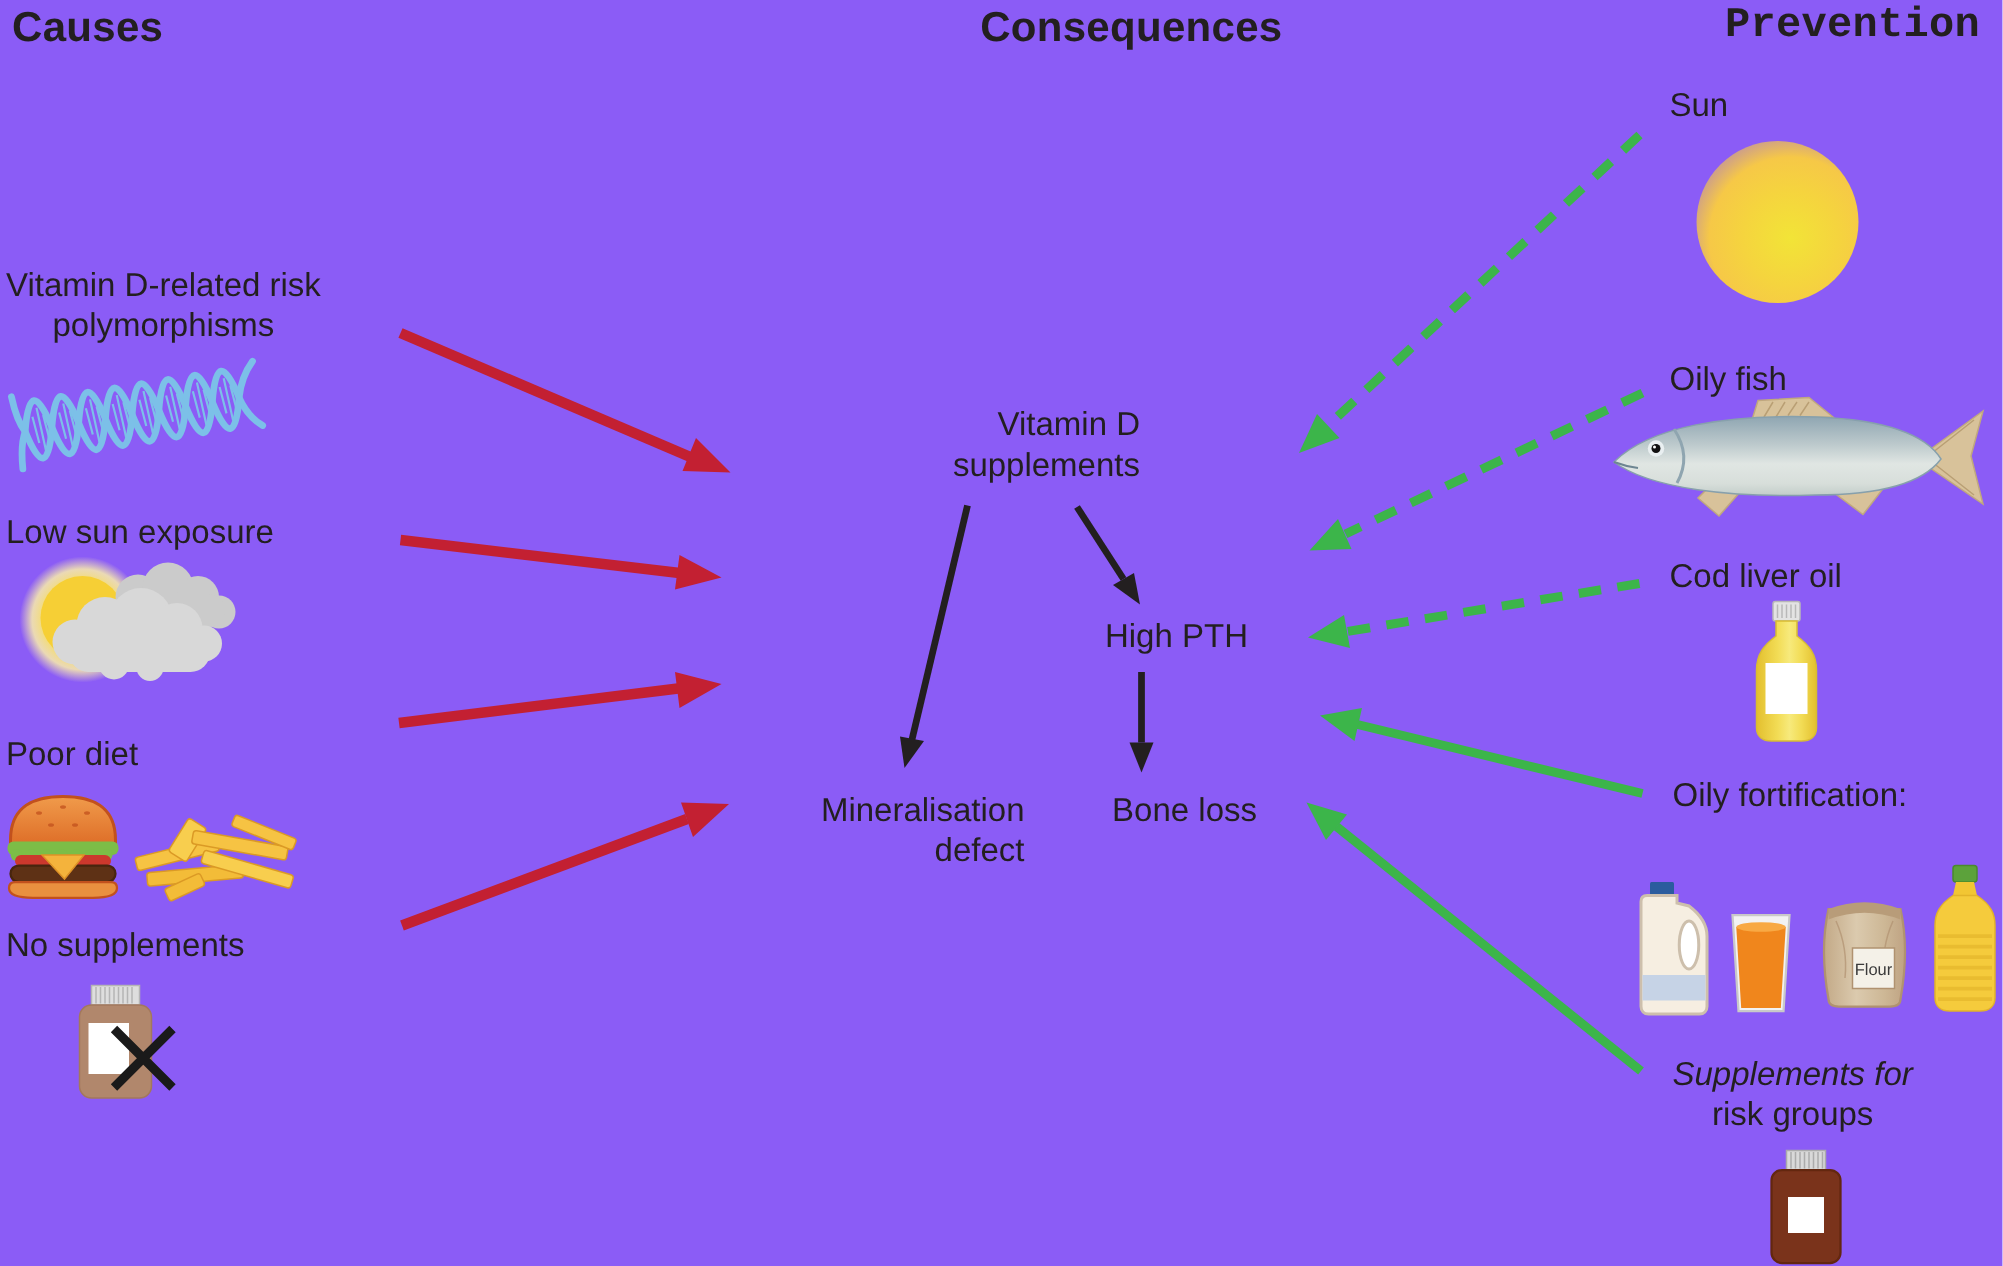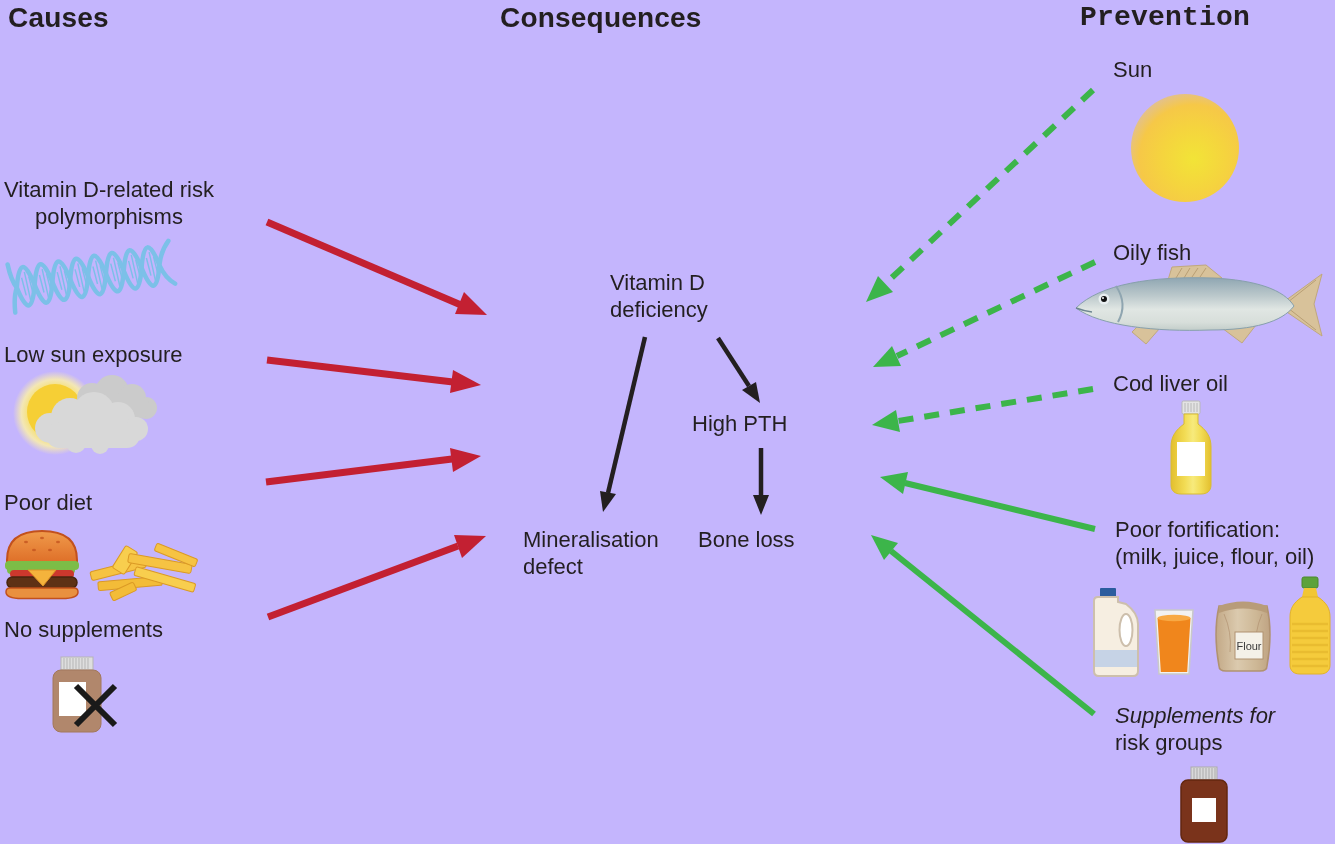--- a/index.html
+++ b/index.html
@@ -4,26 +4,26 @@
 <style>
   :root{
     --arrow-red:#C32032;
     --arrow-green:#3CB54A;
     --arrow-black:#231F20;
     --text-color:#231F20;
     --dna-blue:#7CC0E8;
   }
   html,body{margin:0;padding:0;background:#fff;}
   .canvas{
-    position:relative;width:1335px;height:844px;background:#c4b5fd;overflow:hidden;
+    position:relative;width:1335px;height:844px;background:#8b5cf6;overflow:hidden;
     font-family:"Liberation Sans", sans-serif;color:var(--text-color);
   }
   .heading{position:absolute;font-size:28px;font-weight:bold;letter-spacing:.2px;}
   .lbl{position:absolute;font-size:22px;line-height:27px;}
-  .center{text-align:left;}
+  .center{text-align:right;}
   .nowrap{white-space:nowrap;}
   .abs{position:absolute;}
   svg{display:block;overflow:visible;}
   .arrow-layer{position:absolute;left:0;top:0;}
   .red-l{stroke:var(--arrow-red);stroke-width:7;fill:none;}
   .red-h{fill:var(--arrow-red);}
   .grn-l{stroke:var(--arrow-green);stroke-width:6;fill:none;}
   .grn-dash{stroke-dasharray:15 11;}
   .grn-h{fill:var(--arrow-green);}
   .blk-l{stroke:var(--arrow-black);stroke-width:4.5;fill:none;}
@@ -191,21 +191,21 @@
   <svg class="abs" style="left:50px;top:656px;" width="74" height="82" viewBox="0 0 72 82">
     <rect x="10" y="1" width="32" height="13" fill="#DEDEDE" stroke="#B5B5B5" stroke-width="1"></rect>
     <path d="M13,2 v11 M16,2 v11 M19,2 v11 M22,2 v11 M25,2 v11 M28,2 v11 M31,2 v11 M34,2 v11 M37,2 v11" stroke="#B5B5B5" stroke-width="1"></path>
     <rect x="2" y="14" width="48" height="62" rx="8" fill="#B1876C" stroke="#A3785C" stroke-width="1"></rect>
     <rect x="8" y="26" width="27" height="34" fill="#FFFFFF"></rect>
     <path d="M25,30 L64,69 M64,30 L25,69" stroke="#1A1A1A" stroke-width="6"></path>
   </svg>
 
   <div class="lbl center" style="left:610px;top:269px;width:150px;">
     <span style="display:block;">Vitamin D</span>
-    <span style="display:block;">deficiency</span>
+    <span style="display:block;">supplements</span>
   </div>
   <div class="lbl center nowrap" style="left:692px;top:410px;width:140px;">High PTH</div>
   <div class="lbl center" style="left:523px;top:526px;width:160px;">
     <span style="display:block;">Mineralisation</span>
     <span style="display:block;">defect</span>
   </div>
   <div class="lbl center nowrap" style="left:698px;top:526px;width:140px;">Bone loss</div>
 
   <div class="lbl nowrap" style="left:1113px;top:56px;">Sun</div>
   <div class="sun-big" style="left:1131px;top:94px;"></div>
@@ -246,22 +246,21 @@
         <stop offset="100%" stop-color="#E3BF2E"></stop>
       </linearGradient>
     </defs>
     <rect x="14" y="1" width="18" height="13" rx="1.5" fill="#E3E3E3" stroke="#B8B8B8" stroke-width="1"></rect>
     <path d="M17,3 v9 M20,3 v9 M23,3 v9 M26,3 v9 M29,3 v9" stroke="#B8B8B8" stroke-width="1"></path>
     <path d="M16,14 L30,14 L30,24 C38,30 43,36 43,47 L43,85 C43,91 39,94 33,94 L13,94 C7,94 3,91 3,85 L3,47 C3,36 8,30 16,24 Z" fill="url(#codG)" stroke="#D8BC33" stroke-width="1"></path>
     <rect x="9" y="42" width="28" height="34" fill="#FFFFFF"></rect>
   </svg>
 
   <div class="lbl" style="left:1115px;top:516px;">
-    <span style="display:block;" class="nowrap">Poor fortification:</span>
-    <span style="display:block;" class="nowrap">(milk, juice, flour, oil)</span>
+    <span style="display:block;" class="nowrap">Oily fortification:</span>
   </div>
 
   <svg class="abs" style="left:1086px;top:586px;" width="60" height="92" viewBox="0 0 60 92">
     <rect x="14" y="2" width="16" height="9" rx="1" fill="#2B5C9E"></rect>
     <path d="M12,11 L32,11 L32,16 L40,18 C48,24 52,30 52,38 L52,85 C52,88 50,90 47,90 L13,90 C10,90 8,88 8,85 L8,15 C8,12 10,11 12,11 Z" fill="#F6EEE1" stroke="#CDBFAC" stroke-width="2"></path>
     <rect x="9" y="64" width="42" height="17" fill="#C6D3E6"></rect>
     <ellipse cx="40" cy="44" rx="6.5" ry="16" fill="#FFFFFF" stroke="#CDBFAC" stroke-width="2"></ellipse>
   </svg>
 
   <svg class="abs" style="left:1153px;top:609px;" width="42" height="68" viewBox="0 0 42 68">
@@ -288,21 +287,21 @@
 
   <svg class="abs" style="left:1286px;top:576px;" width="48" height="100" viewBox="0 0 48 100">
     <rect x="16" y="1" width="16" height="11" rx="2" fill="#5CA23B" stroke="#4A8A2D" stroke-width="1"></rect>
     <path d="M18,12 h12 l2,9 h-16 Z" fill="#F2C633"></path>
     <path d="M16,21 C7,27 4,33 4,41 L4,89 C4,95 8,98 14,98 L34,98 C40,98 44,95 44,89 L44,41 C44,33 41,27 32,21 Z" fill="#F5CB3C" stroke="#E2B329" stroke-width="1"></path>
     <path d="M6,48 h36 M6,55 h36 M6,62 h36 M6,69 h36 M6,76 h36 M6,83 h36 M6,90 h36" stroke="#E8BA2E" stroke-width="2.5" opacity=".85"></path>
   </svg>
 
   <div class="lbl" style="left:1115px;top:702px;">
     <span style="display:block;font-style:italic;" class="nowrap">Supplements for</span>
-    <span style="display:block;" class="nowrap">risk groups</span>
+    <span style="display:block;text-align:center;" class="nowrap">risk groups</span>
   </div>
 
   <svg class="abs" style="left:1178px;top:766px;" width="52" height="78" viewBox="0 0 52 78">
     <rect x="13" y="1" width="26" height="13" fill="#D9D9D9" stroke="#ABABAB" stroke-width="1"></rect>
     <path d="M16,2 v11 M19,2 v11 M22,2 v11 M25,2 v11 M28,2 v11 M31,2 v11 M34,2 v11 M37,2 v11" stroke="#ABABAB" stroke-width="1"></path>
     <rect x="3" y="14" width="46" height="62" rx="7" fill="#7A331B" stroke="#63270F" stroke-width="1.5"></rect>
     <rect x="14" y="32" width="24" height="24" fill="#FFFFFF"></rect>
   </svg>
 
 </div>

